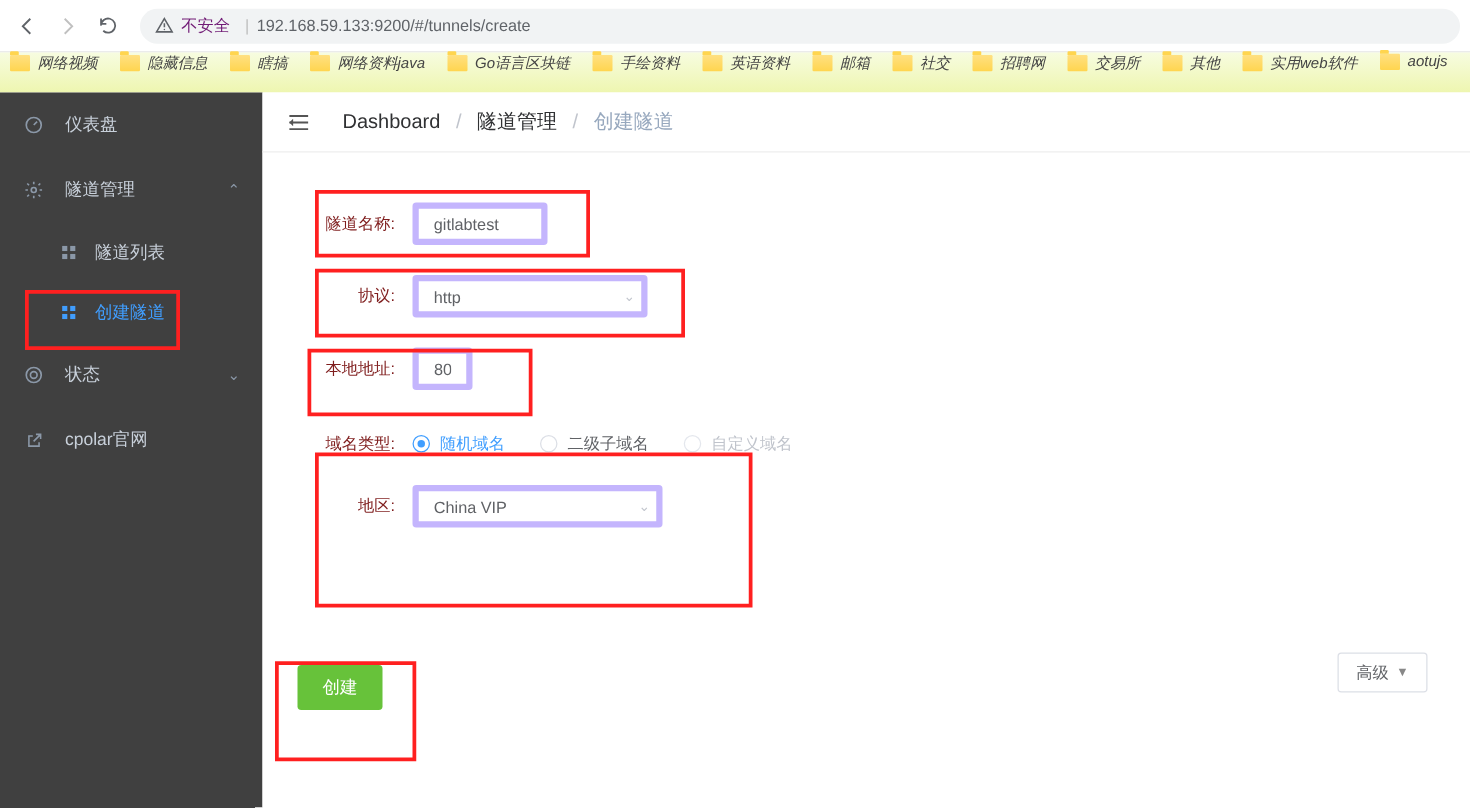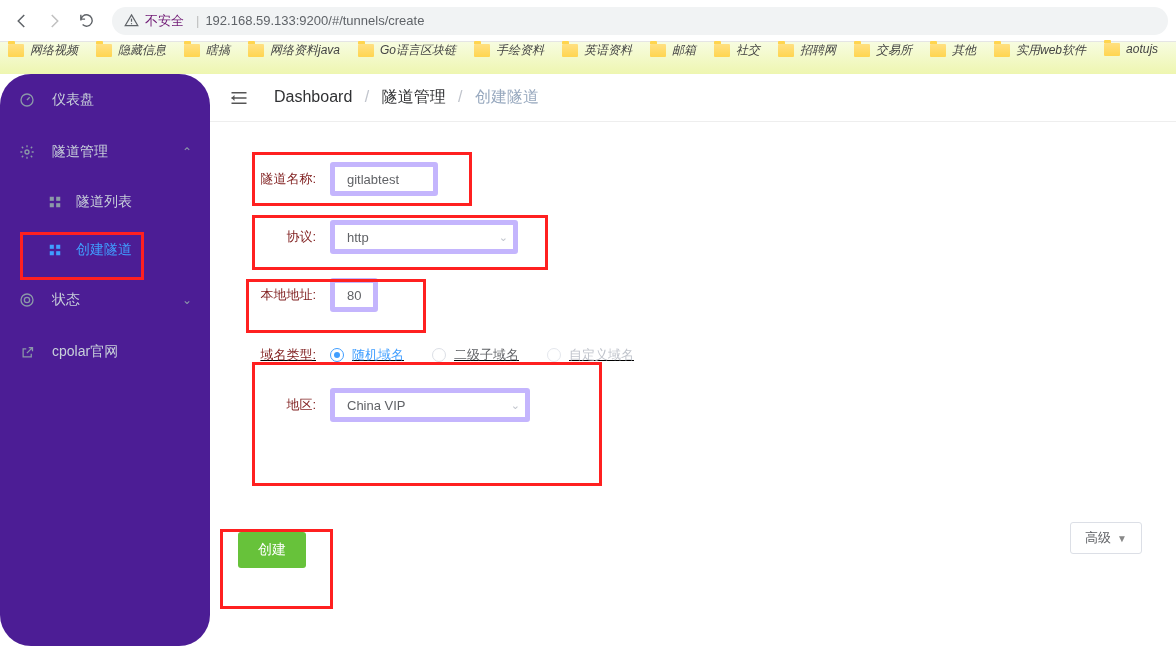--- a/index.html
+++ b/index.html
@@ -17,21 +17,21 @@
 
 .bookmarks { height: 32px; background: linear-gradient(#f7fce0, #eef6b0); display: flex; align-items: flex-start; padding: 0 8px; font-size: 12px; color: #444; font-style: italic; }
 .bm { display: flex; align-items: center; margin-right: 18px; white-space: nowrap; cursor: pointer; }
 .bm-icon { width: 16px; height: 13px; background: linear-gradient(#ffe082, #ffd54f); border-radius: 1px; margin-right: 6px; position: relative; }
 .bm-icon::before { content: ""; position: absolute; top: -3px; left: 0; width: 7px; height: 3px; background: #ffd54f; border-radius: 1px 1px 0 0; }
 
 
 .app { display: flex; height: calc(646px - 42px - 32px); }
 
 
-.sidebar { width: 210px; background: #4c1d95; color: #c8d0da; display: flex; flex-direction: column; font-size: 14px; border-radius: 31px; }
+.sidebar { width: 210px; background: #404040; color: #c8d0da; display: flex; flex-direction: column; font-size: 14px; }
 .side-item { height: 52px; display: flex; align-items: center; padding: 0 18px; cursor: pointer; position: relative; }
 .side-item .s-icon { width: 18px; display: flex; align-items: center; justify-content: center; margin-right: 16px; color: #8b98a8; }
 .side-sub { padding-left: 48px; height: 48px; display: flex; align-items: center; cursor: pointer; }
 .side-sub .ss-icon { margin-right: 14px; }
 .chev { margin-left: auto; color: #8b98a8; font-size: 12px; }
 
 
 .hl { position: absolute; border: 3px solid #ff2020; pointer-events: none; z-index: 50; }
 
 
@@ -252,21 +252,21 @@
         <span class="sel-wrap">
           <input class="inp" style="width: 188px;" readonly="" value="http">
           <span class="sel-caret">⌄</span>
         </span>
       </div>
       <div class="form-row">
         <span class="lbl">本地地址:</span>
         <input class="inp" style="width: 48px;" value="8088">
       </div>
 
-      <div class="form-row" style="margin-top:34px;text-decoration:underline;">
+      <div class="form-row" style="margin-top:34px;">
         <span class="lbl">域名类型:</span>
         <div class="radio-grp">
           <label class="radio sel">
             <span class="radio-dot"></span>
             <span>随机域名</span>
           </label>
           <label class="radio">
             <span class="radio-dot"></span>
             <span>二级子域名</span>
           </label>

